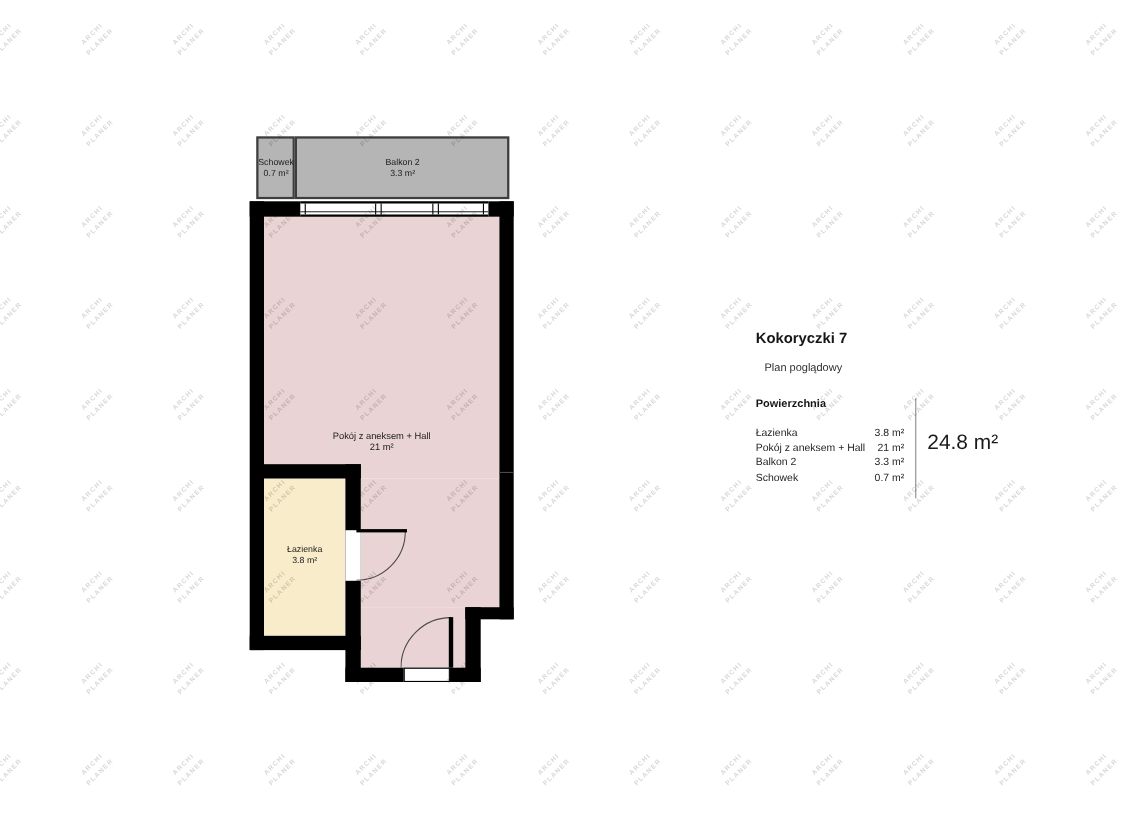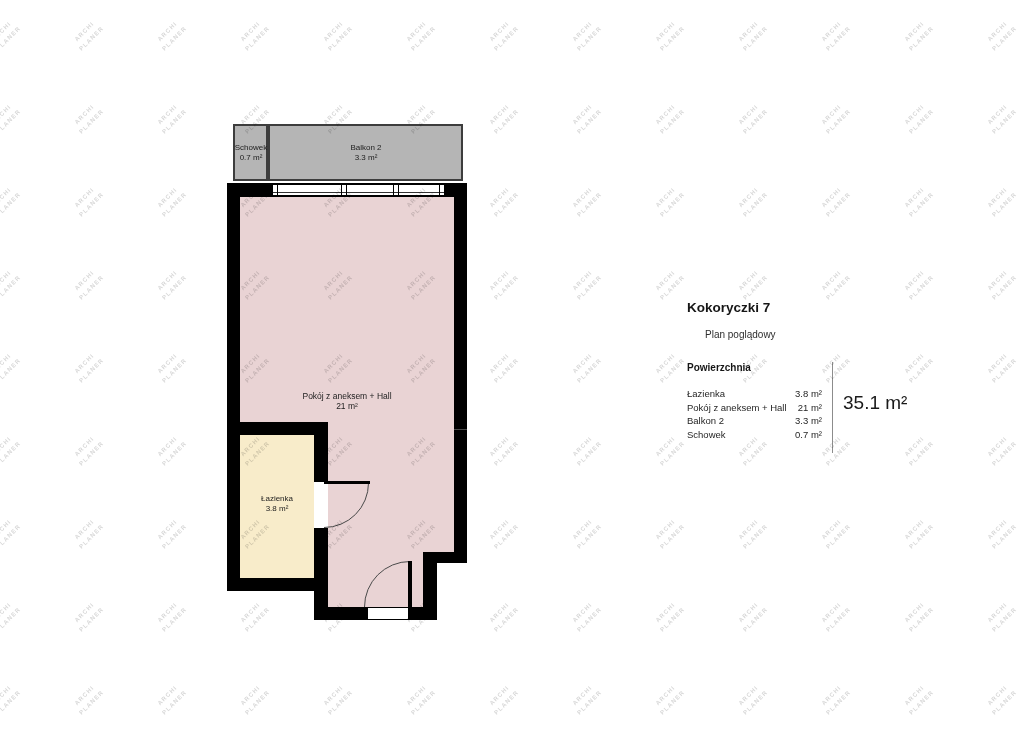--- a/index.html
+++ b/index.html
@@ -61,21 +61,21 @@
     border:1.5px solid #4a4a4a; border-radius:50%; box-sizing:border-box;}
 
   
   .plan-label{position:absolute; transform:translate(-50%,-50%); text-align:center;
     font-size:8px; line-height:1.2; color:#1d1d1d; z-index:60; white-space:nowrap;}
   .plan-label.room{font-size:8.5px;}
 
   
   .legend{left:687px; top:296px; width:235px; height:170px; z-index:60;}
   .legend-title{position:absolute; left:0; top:4px; font-size:13.5px; font-weight:bold; color:#161616;}
-  .legend-subtitle{position:absolute; left:18px; top:33px; font-size:10px; color:#2e2e2e;}
+  .legend-subtitle{position:absolute; left:8px; top:33px; font-size:10px; color:#2e2e2e;}
   .legend-section{position:absolute; left:0; top:66px; font-size:10px; font-weight:bold; color:#161616;}
   .legend-rows{position:absolute; left:0; top:92px; width:135px;}
   .legend-row{display:flex; justify-content:space-between; height:13.5px; font-size:9.5px; color:#262626;}
   .lr-value{text-align:right;}
   .legend-divider{position:absolute; left:145px; top:66px; width:1px; height:91px; background:var(--line_gray,#8c8c8c);}
   .legend-total{position:absolute; left:156px; top:96px; font-size:19px; color:#1a1a1a;}
 
   
   .watermark{position:absolute; transform:translate(-50%,-50%) rotate(-45deg);
     font-size:6px; font-weight:bold; letter-spacing:1.2px; line-height:1.7;
@@ -159,21 +159,21 @@
       <div class="legend-row">
         <span class="lr-label">Balkon 2</span>
         <span class="lr-value">3.3 m²</span>
       </div>
       <div class="legend-row">
         <span class="lr-label">Schowek</span>
         <span class="lr-value">0.7 m²</span>
       </div>
     </div>
     <div class="legend-divider"></div>
-    <div class="legend-total">35.1 m²</div>
+    <div class="legend-total">24.8 m²</div>
   </div>
 
   <div id="wm-layer">
       <div class="watermark" style="left: 5px; top: 35px;">
         <div>ARCHI</div>
         <div>PLANER</div>
       </div>
       <div class="watermark" style="left: 88px; top: 35px;">
         <div>ARCHI</div>
         <div>PLANER</div>

